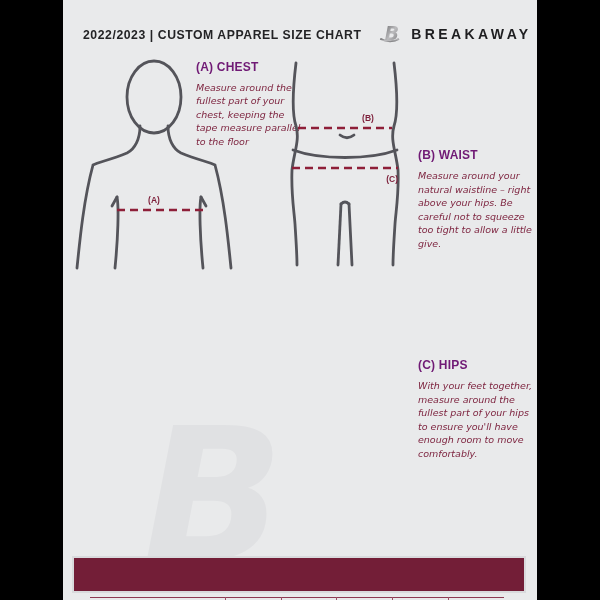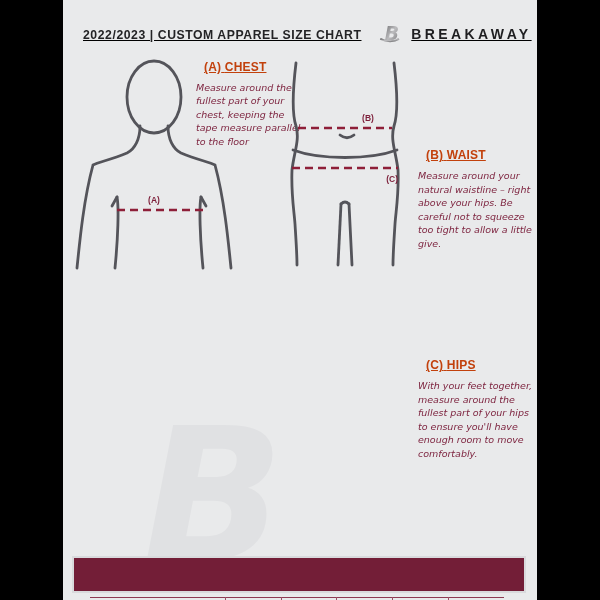--- a/index.html
+++ b/index.html
@@ -7,30 +7,30 @@
     width:600px;height:600px;background:#000;position:relative;overflow:hidden;
     font-family:"Liberation Sans", sans-serif;
   }
   #document{
     position:absolute;left:63px;top:0;width:474px;height:600px;
     background:#e9eaeb;overflow:hidden;
   }
   
   .header-row{
     position:absolute;left:20px;right:24px;top:20px;height:28px;
-    display:flex;align-items:center;justify-content:space-between;text-decoration:underline;
+    display:flex;align-items:center;justify-content:space-between;
   }
   .doc-title{
     font-size:13px;font-weight:800;color:#232325;letter-spacing:.6px;
     transform:scaleX(.94);transform-origin:left center;white-space:nowrap;
   }
   .brand-wrap{display:flex;align-items:center;gap:7px;}
   .brand-name{font-size:14px;font-weight:700;letter-spacing:3.4px;color:#1e1e20;}
   
-  .mtitle{font-size:12px;font-weight:800;color:#c2410c;letter-spacing:.2px;margin:0 0 7px 8px;text-decoration:underline;}
+  .mtitle{font-size:12px;font-weight:800;color:#701a75;letter-spacing:.2px;margin:0 0 7px 0;}
   .mdesc{
     font-size:9.5px;font-style:italic;color:#7e2540;line-height:1.42;
     font-family:"DejaVu Sans", sans-serif;margin:0;
   }
   .mblock{position:absolute;}
   
   .tsection{position:absolute;left:27px;width:414px;}
   .ttitle{font-size:10.5px;font-weight:800;color:#2a2a2c;text-align:center;letter-spacing:.4px;margin:0;}
   .tunit{font-size:10px;font-style:italic;color:#2f2f31;text-align:center;margin:2px 0 0 0;
     font-family:"DejaVu Sans", sans-serif;}

